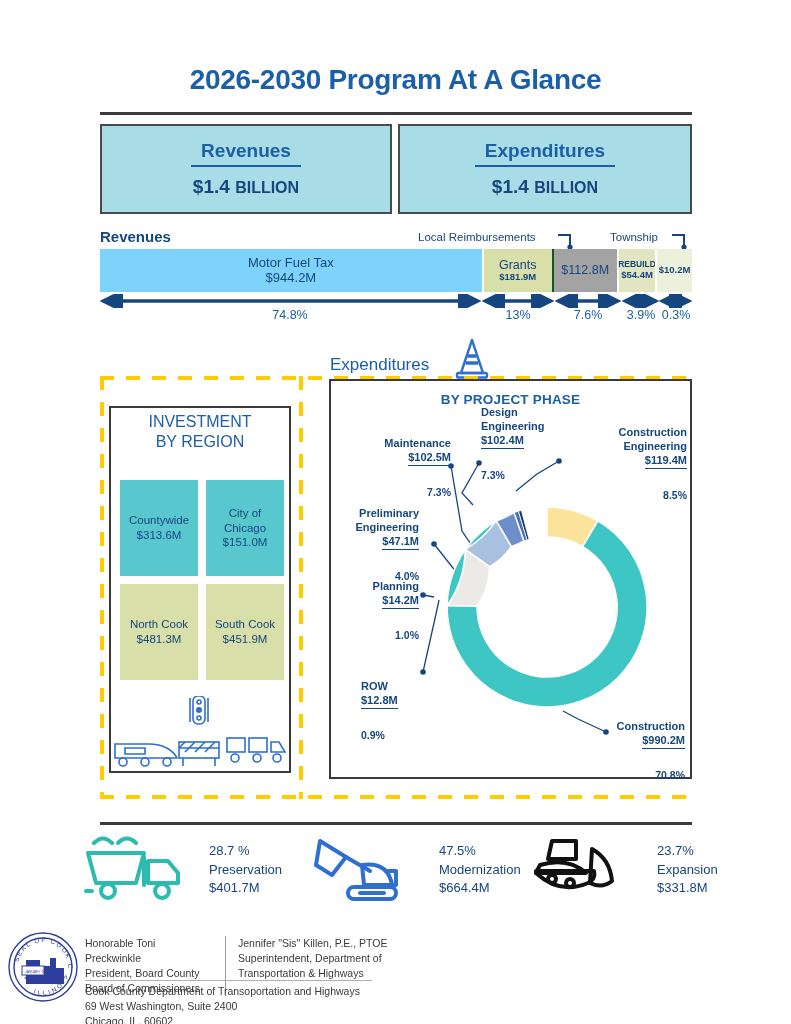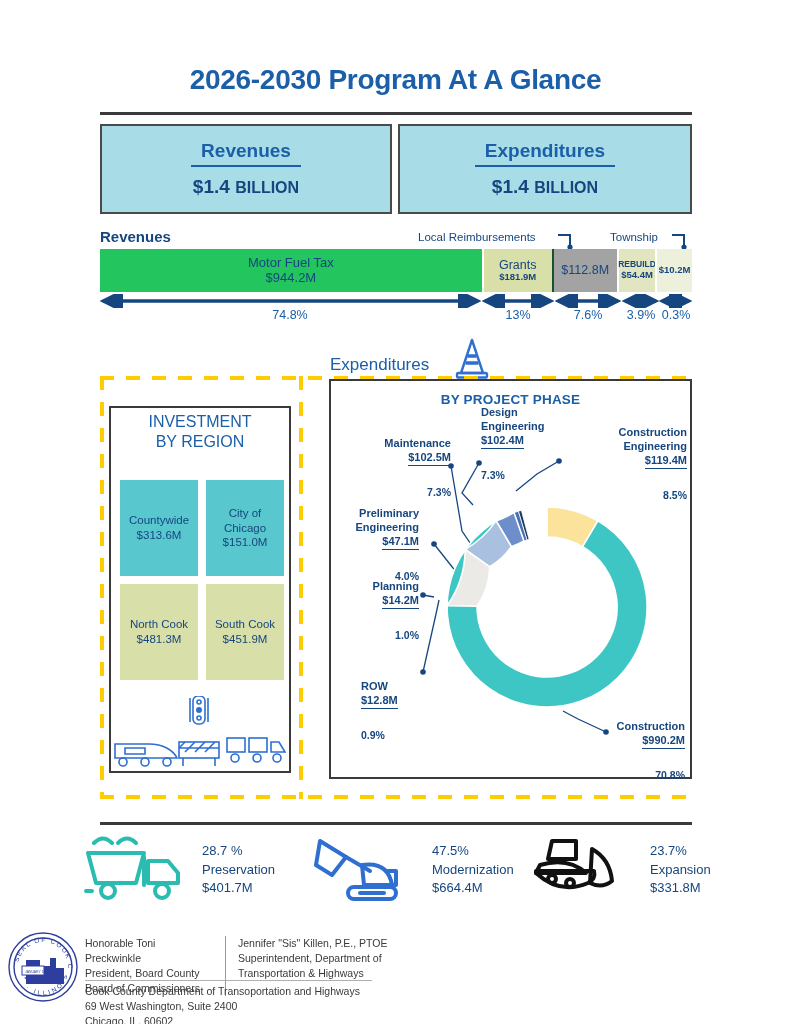--- a/index.html
+++ b/index.html
@@ -92,21 +92,21 @@
   #donut-title{ margin-top:11px; text-align:center; font-size:13.5px; font-weight:bold; color:#1B5FA8; letter-spacing:0.2px; }
 
   .d-lab{ position:absolute; font-size:11px; font-weight:bold; color:#16467F; line-height:1.28; }
   .d-lab .amt{ border-bottom:1.5px solid #16467F; display:inline-block; padding-bottom:1px; }
   .d-lab .pc{ font-weight:bold; font-size:10.5px; display:block; margin-top:20px; }
   .d-lab.r{ text-align:right; }
 
   
   #cat-rule{ left:100px; top:822px; width:592px; height:2.5px; background:#3a3a3a; }
   .cat{ position:absolute; top:835px; display:flex; align-items:center; gap:10px; }
-  .cat .txt{ font-size:13px; color:#16467F; line-height:1.42; }
+  .cat .txt{ font-size:13px; color:#16467F; line-height:1.42;margin-left:7px; }
 
   
   #footer-names{ left:85px; top:936px; display:flex; gap:12px; }
   .fname{ font-size:10.5px; color:#3a3a3a; line-height:1.42; font-family:"Liberation Sans", sans-serif; }
   #fdivider{ width:1px; background:#9a9a9a; }
   #footer-rule{ left:85px; top:980px; width:287px; height:1px; background:#b0b0b0; }
   #footer-addr{ left:85px; top:984px; font-size:10.5px; color:#3a3a3a; line-height:1.42; }
 </style>
 </head>
 <body>
@@ -134,21 +134,21 @@
 <svg class="abs" style="left:556px;top:232px" width="20" height="20">
   <path d="M2 3 H14 V13" stroke="#16467F" stroke-width="2" fill="none"></path>
   <circle cx="14" cy="15" r="2.6" fill="#16467F"></circle>
 </svg>
 <svg class="abs" style="left:670px;top:232px" width="20" height="20">
   <path d="M2 3 H14 V13" stroke="#16467F" stroke-width="2" fill="none"></path>
   <circle cx="14" cy="15" r="2.6" fill="#16467F"></circle>
 </svg>
 
 <div class="abs" id="revbar">
-  <div class="rev-seg big" style="width:64.5%;background:#22c55e">
+  <div class="rev-seg big" style="width:64.5%;background:#7dd3fc">
     <div class="n">Motor Fuel Tax</div>
     <div class="v">$944.2M</div>
   </div>
   <div class="rev-seg" style="width:11.8%;background:#D8DFA8;border-left:2px solid #fff">
     <div class="n">Grants</div>
     <div class="vs">$181.9M</div>
   </div>
   <div class="rev-seg" style="width:11.0%;background:#a3a3a3;border-left:2px solid #14532d">
     <div class="v">$112.8M</div>
   </div>

